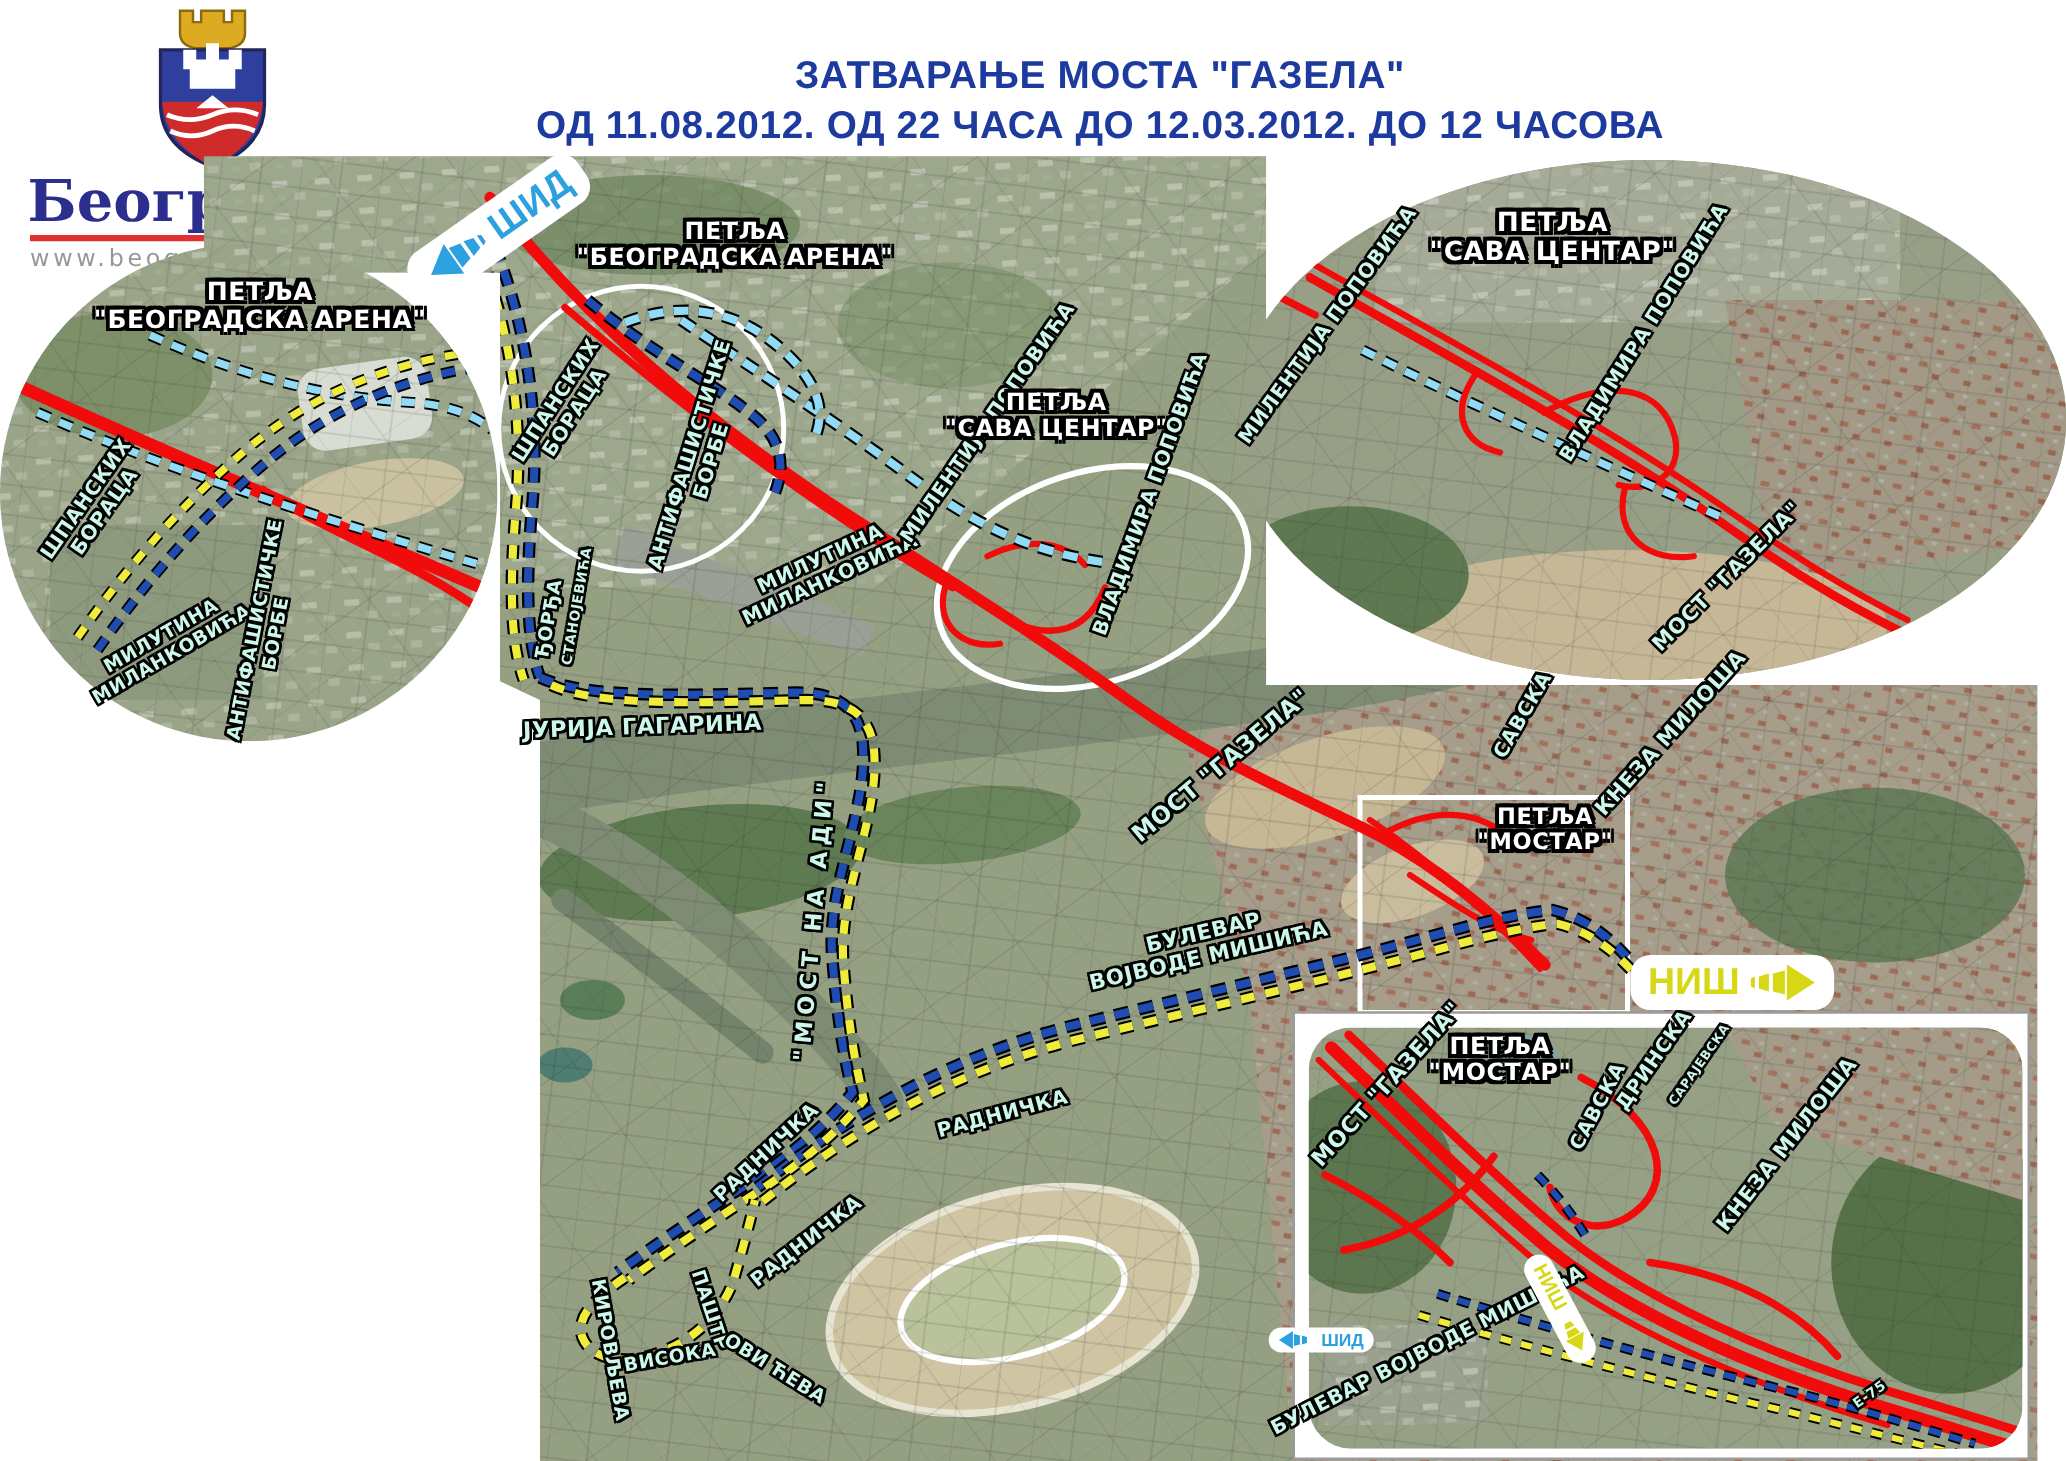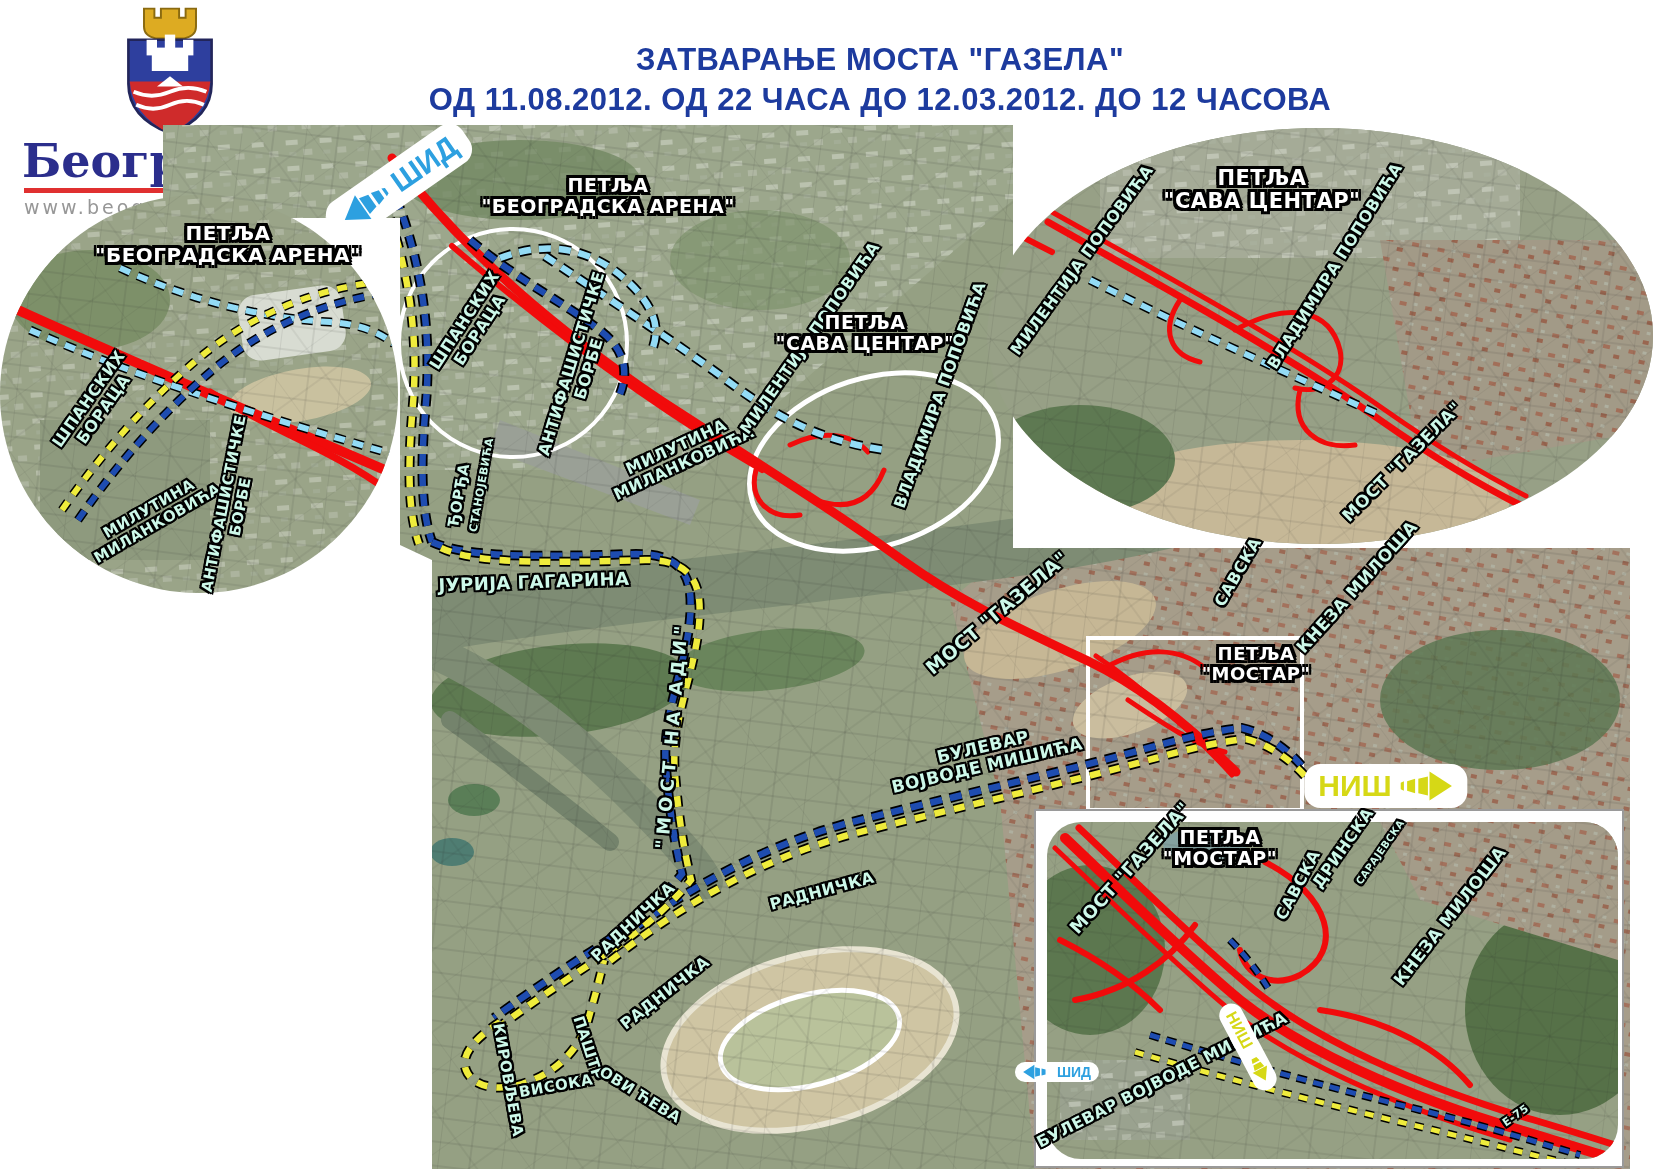--- a/index.html
+++ b/index.html
@@ -21,21 +21,21 @@
   
   .lg-title{position:absolute;left:88px;top:632px;font-size:30px;font-weight:bold;color:#000;}
   .lg-alt{position:absolute;left:88px;top:778px;font-size:23px;font-weight:bold;color:#000;}
   .lg-row-text{position:absolute;font-size:21px;font-weight:bold;color:#000;white-space:pre-line;}
   #closedpill{position:absolute;left:26px;top:716px;width:112px;height:17px;border-radius:9px;}
   .sw{position:absolute;left:28px;width:110px;height:24px;}
   
   #footer{position:absolute;left:6px;top:1082px;font-size:15px;font-weight:bold;color:#111;}
   
   #mapsvg{position:absolute;left:0;top:0;z-index:1;}
-  #labels{position:absolute;left:0;top:0;width:1616px;height:1169px;z-index:3;pointer-events:none;margin-left:20px;}
+  #labels{position:absolute;left:0;top:0;width:1616px;height:1169px;z-index:3;pointer-events:none;}
   .ml{position:absolute;transform:translate(-50%,-50%) rotate(var(--r,0deg));
       font-weight:bold;color:#cdf8e9;white-space:pre-line;text-align:center;line-height:1.1;
       letter-spacing:.5px;
       text-shadow:-2px -2px 0 #000,2px -2px 0 #000,-2px 2px 0 #000,2px 2px 0 #000,
                   -2px 0 0 #000,2px 0 0 #000,0 2px 0 #000,0 -2px 0 #000;}
   .tt{color:#fff;letter-spacing:.5px;
       text-shadow:-3px -3px 0 #000,3px -3px 0 #000,-3px 3px 0 #000,3px 3px 0 #000,
                   -3px 0 0 #000,3px 0 0 #000,0 3px 0 #000,0 -3px 0 #000;}
   
   .bubble{position:absolute;z-index:4;transform:translate(-50%,-50%) rotate(var(--r,0deg));

